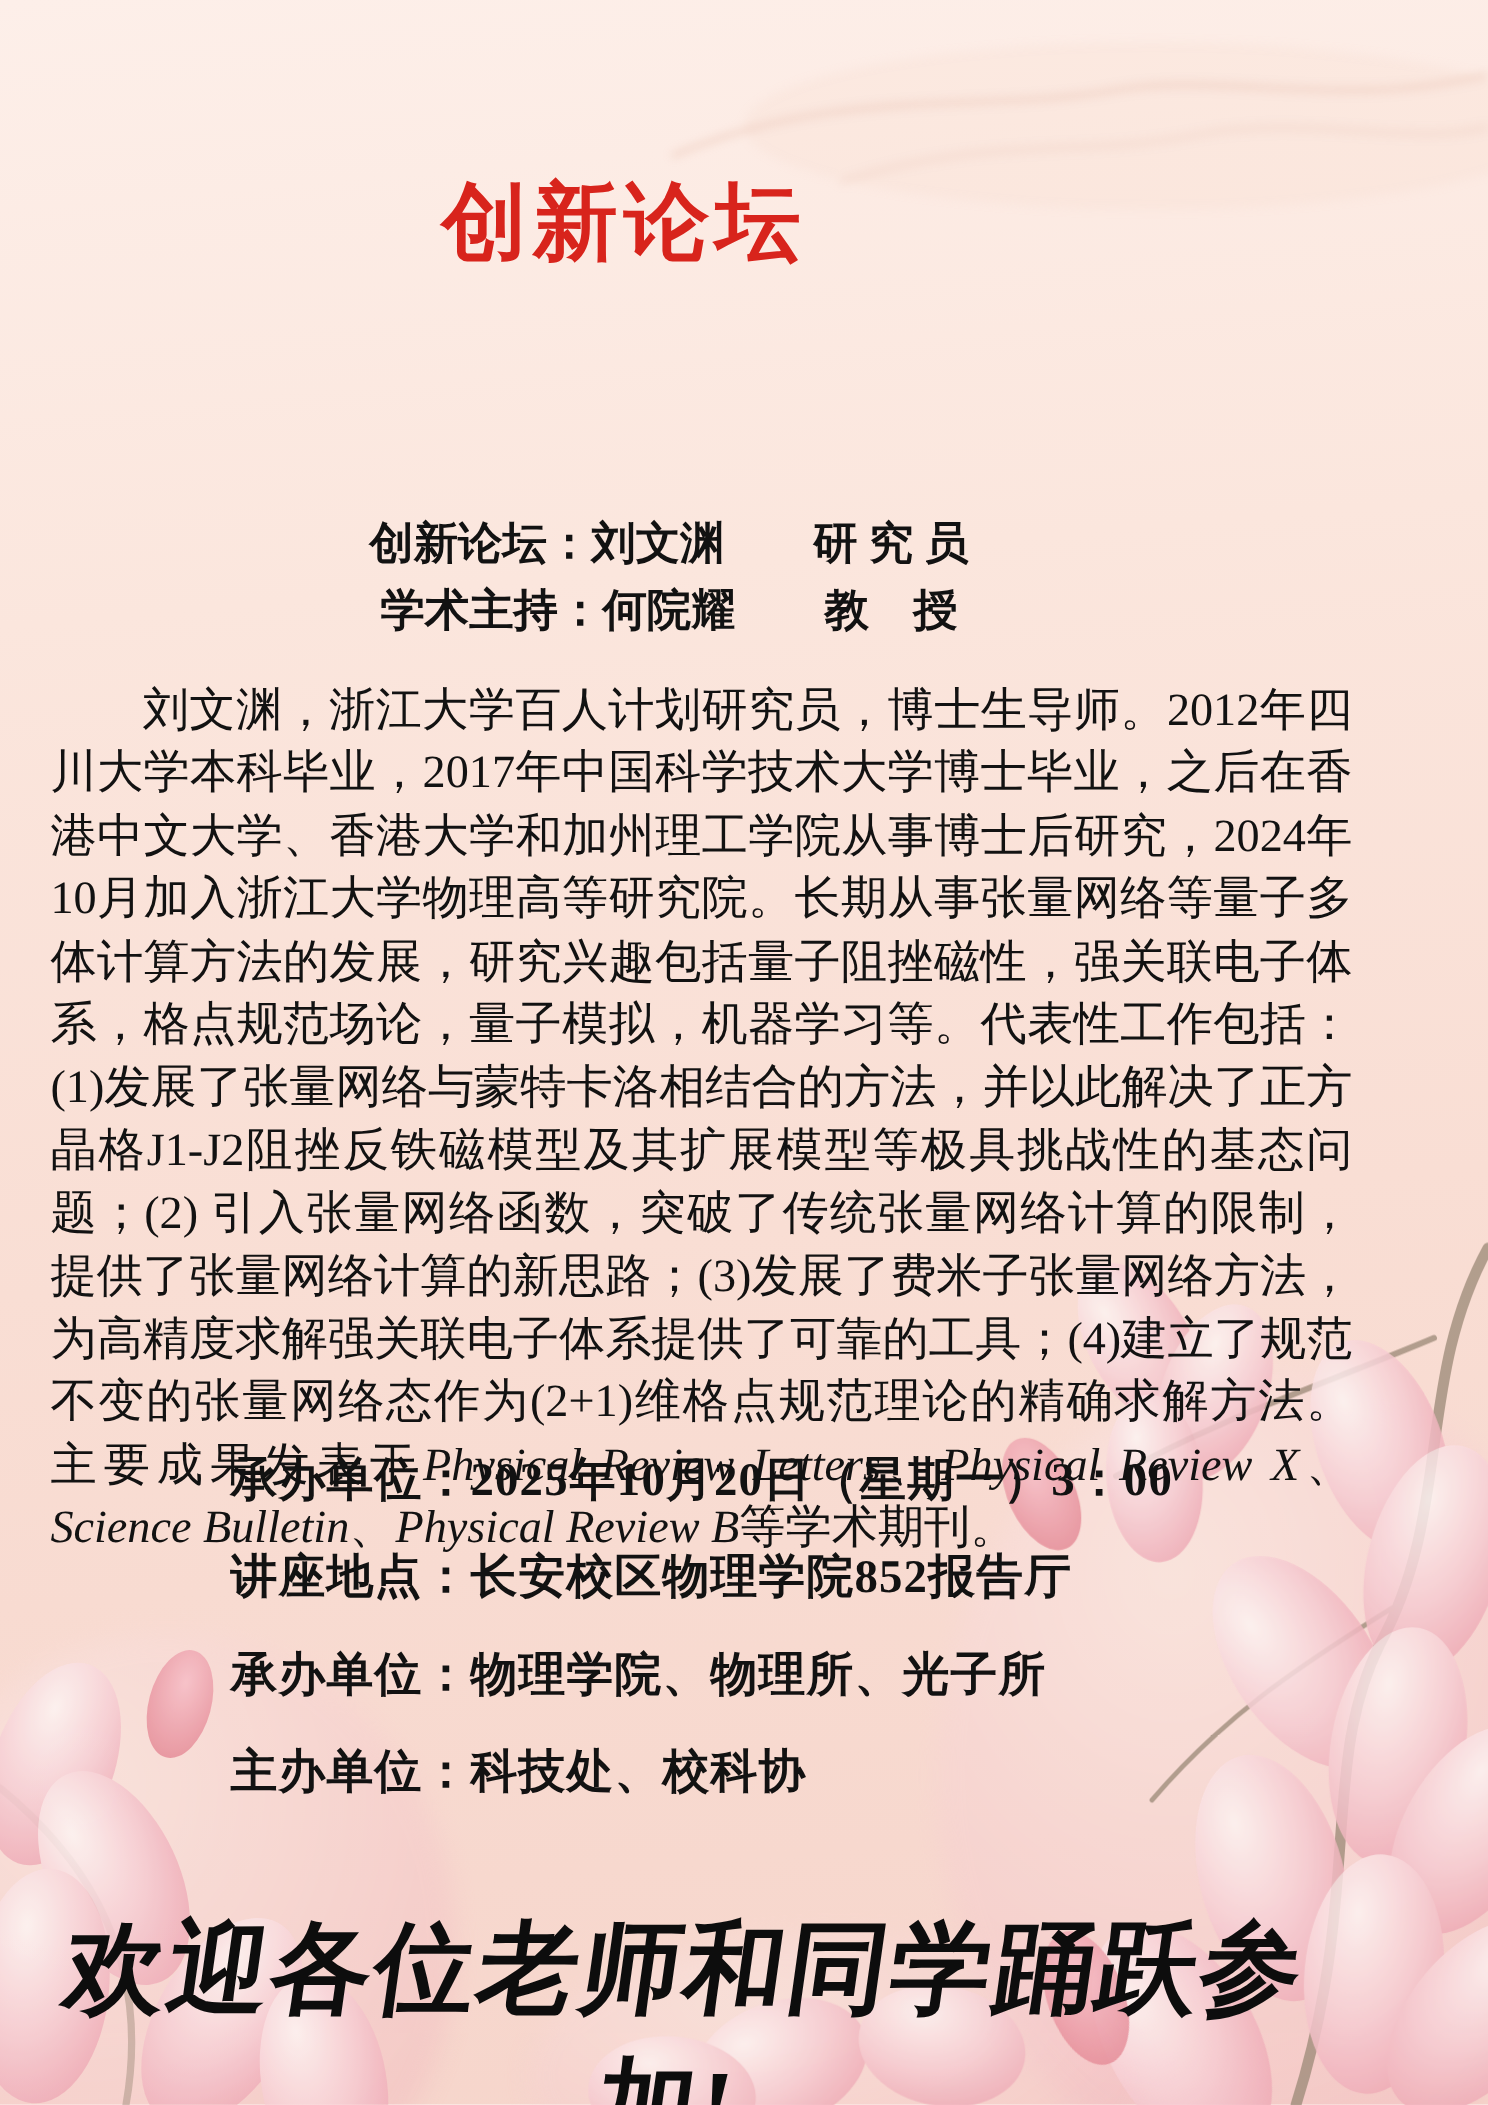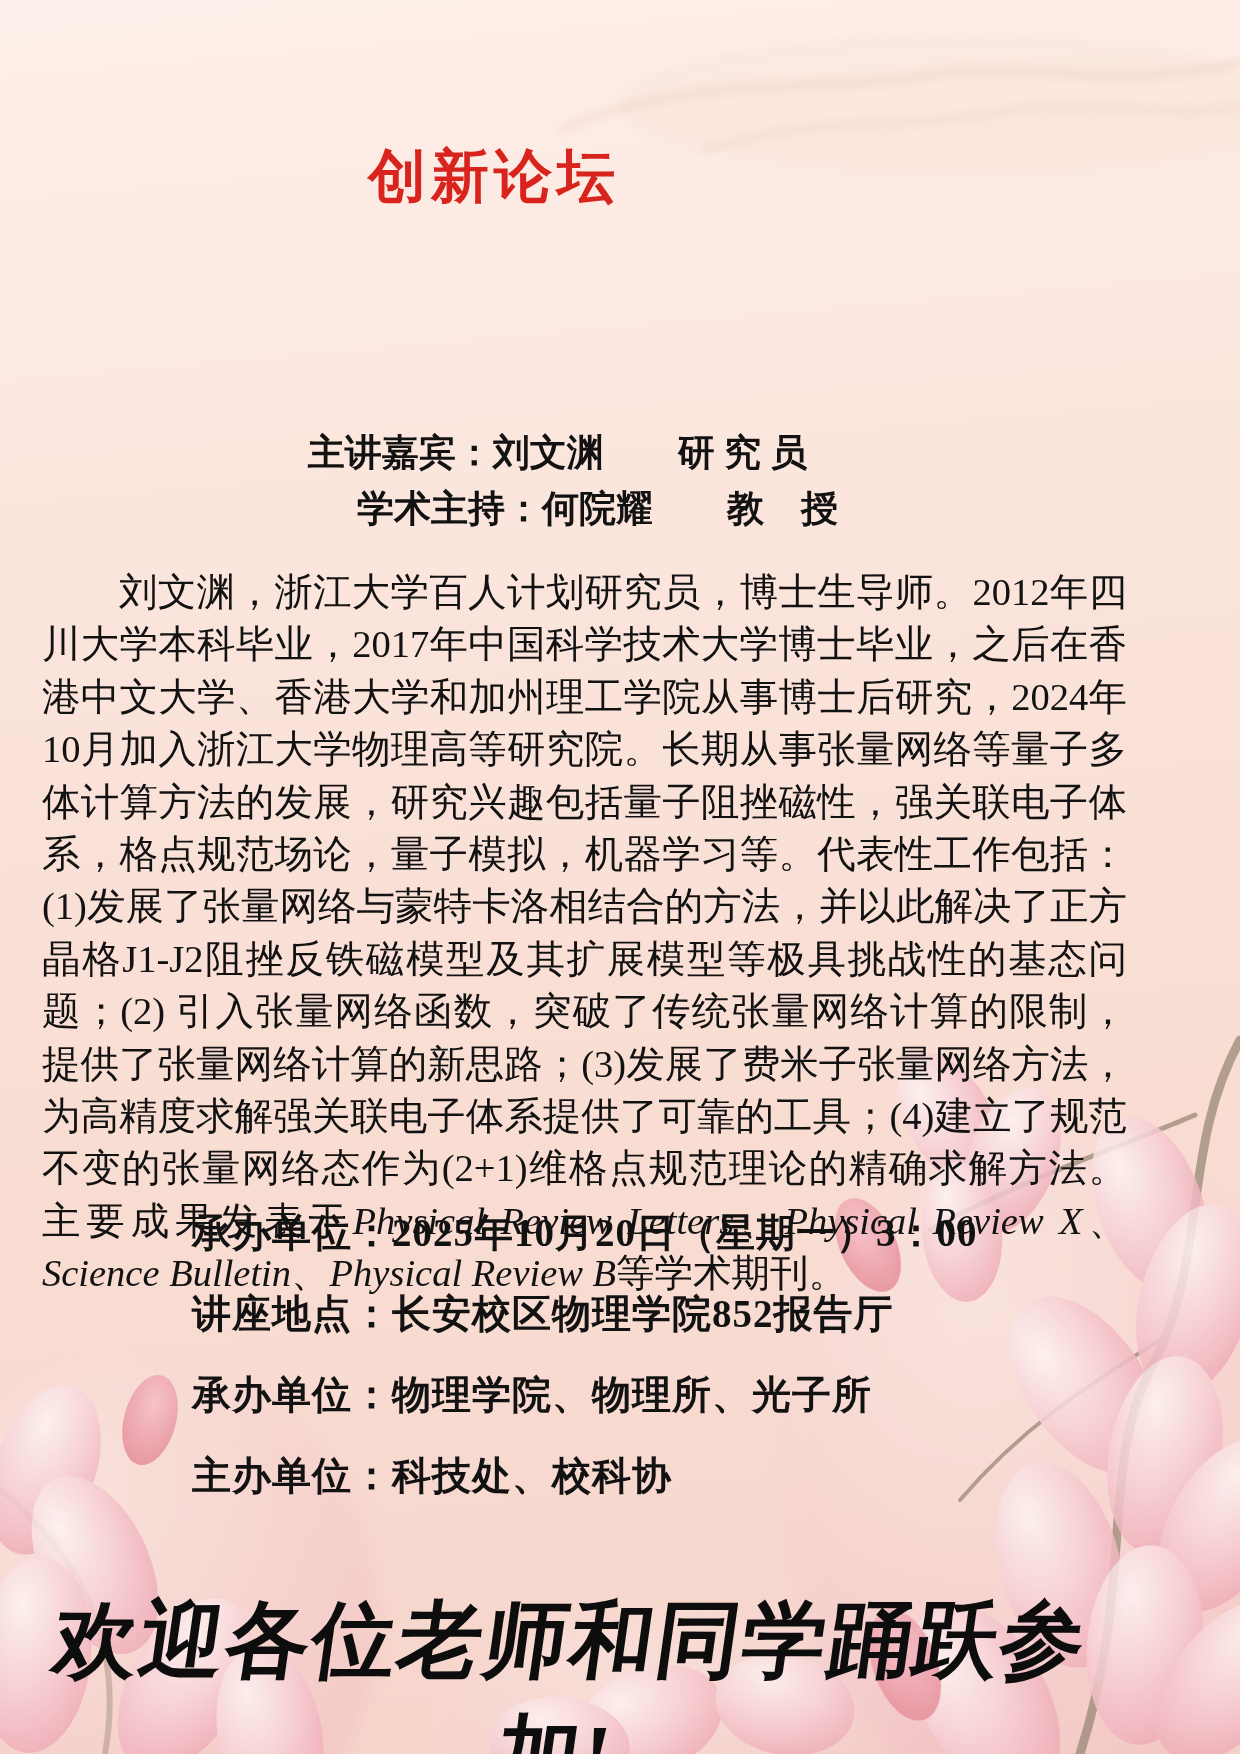--- a/index.html
+++ b/index.html
@@ -14,33 +14,33 @@
   .content{position:absolute;left:0;top:0;width:1240px;height:1754px;z-index:1;}
 
   
   .logo{position:absolute;left:100px;top:118px;width:220px;text-align:center;}
   .logo svg{display:block;margin:0 auto;width:180px;height:180px;}
   .accent-fill{fill:var(--accent);}
   .logo-text{margin-top:-18px;font-size:31px;letter-spacing:2px;color:var(--accent);
              font-weight:600;font-family:"Liberation Serif",serif;}
 
   
-  .forum-title{position:absolute;left:368px;top:138px;font-size:58px;font-weight:800;
+  .forum-title{position:absolute;left:368px;top:138px;font-size:71px;font-weight:800;
                color:var(--accent);letter-spacing:5px;font-family:"Liberation Sans","DejaVu Sans",sans-serif;}
   .lecture-number{position:absolute;left:726px;top:176px;font-size:49px;font-weight:800;
                color:var(--accent);letter-spacing:2px;font-family:"Liberation Sans","DejaVu Sans",sans-serif;}
 
   .lecture-title{position:absolute;left:0;top:322px;width:1115px;text-align:center;
                font-size:51px;font-weight:800;color:var(--ink);letter-spacing:2px;
                font-family:"Liberation Sans","DejaVu Sans",sans-serif;}
 
   .speaker-line,.host-line{position:absolute;left:0;width:1115px;text-align:center;
                font-size:37px;font-weight:700;color:var(--ink);}
   .speaker-line{top:428px;}
-  .host-line{top:484px;margin-left:40px;}
+  .host-line{top:484px;}
 
   .bio{position:absolute;left:28px;top:552px;width:1085px;
        font-size:38.5px;line-height:52.4px;color:var(--ink);
        text-align:justify;text-indent:2em;margin:14px;}
   .bio .italic{font-style:italic;}
 
   .details{position:absolute;left:192px;top:1206px;}
   .detail-row{font-size:39px;font-weight:700;color:var(--ink);margin-bottom:27px;
               letter-spacing:1px;}
 
@@ -124,21 +124,21 @@
       <ellipse cx="270" cy="1735" rx="52" ry="90" fill="url(#pg)" transform="rotate(-10 270 1735)"></ellipse>
       <ellipse cx="150" cy="1420" rx="26" ry="46" fill="url(#pg2)" transform="rotate(15 150 1420)"></ellipse>
     </g>
   </svg>
 
   <div class="content">
 
 
     <div class="forum-title">创新论坛</div>
 
-    <div class="speaker-line">主讲嘉宾：刘文渊　　研 究 员</div>
+    <div class="speaker-line">创新论坛：刘文渊　　研 究 员</div>
     <div class="host-line">学术主持：何院耀　　教　授</div>
 
     <p class="bio"><span>刘文渊，浙江大学百人计划研究员，博士生导师。2012年四川大学本科毕业，2017年中国科学技术大学博士毕业，之后在香港中文大学、香港大学和加州理工学院从事博士后研究，2024年10月加入浙江大学物理高等研究院。长期从事张量网络等量子多体计算方法的发展，研究兴趣包括量子阻挫磁性，强关联电子体系，格点规范场论，量子模拟，机器学习等。代表性工作包括：(1)发展了张量网络与蒙特卡洛相结合的方法，并以此解决了正方晶格J1-J2阻挫反铁磁模型及其扩展模型等极具挑战性的基态问题；(2) 引入张量网络函数，突破了传统张量网络计算的限制，提供了张量网络计算的新思路；(3)发展了费米子张量网络方法，为高精度求解强关联电子体系提供了可靠的工具；(4)建立了规范不变的张量网络态作为(2+1)维格点规范理论的精确求解方法。主要成果发表于</span><span class="italic">Physical Review Letters</span><span>、</span><span class="italic">Physical Review X</span><span>、</span><span class="italic">Science Bulletin</span><span>、</span><span class="italic">Physical Review B</span><span>等学术期刊。</span></p>
 
     <div class="details">
       <div class="detail-row"><span>承办单位：</span><span>2025年10月20日（星期一）3：00</span></div>
       <div class="detail-row"><span>讲座地点：</span><span>长安校区物理学院852报告厅</span></div>
       <div class="detail-row"><span>承办单位：</span><span>物理学院、物理所、光子所</span></div>
       <div class="detail-row"><span>主办单位：</span><span>科技处、校科协</span></div>
     </div>

